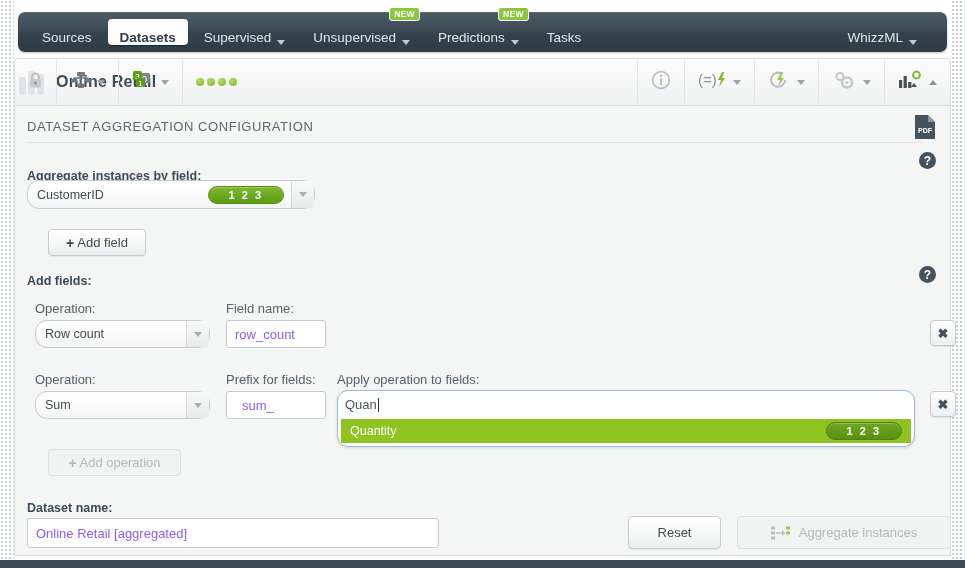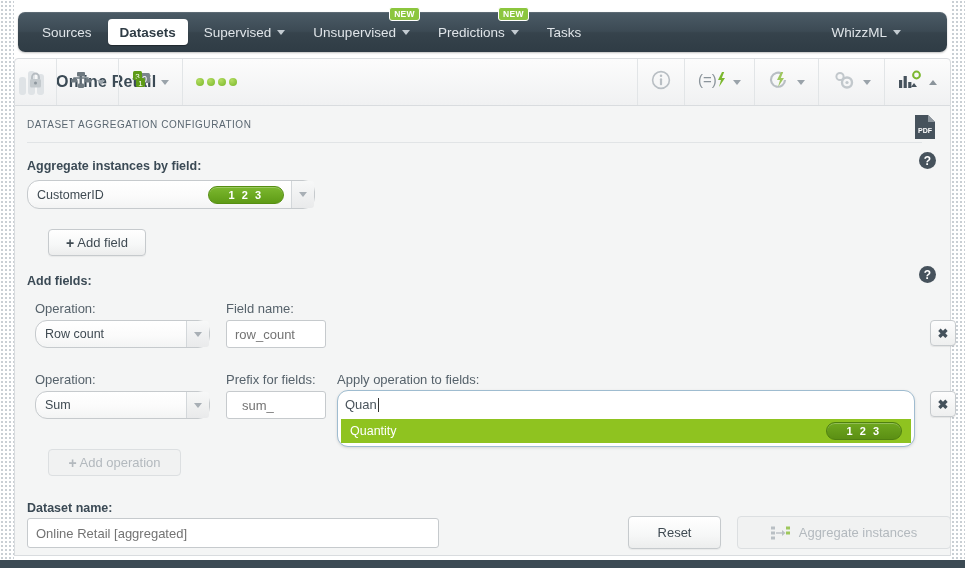--- a/index.html
+++ b/index.html
@@ -34,21 +34,21 @@
   .nav {
     position: absolute; left: 4px; top: 6px;
     width: 929px; height: 40px;
     border-radius: 7px;
     background: linear-gradient(to bottom, #4b5b66 0%, #3c4a54 48%, #36434c 52%, #2f3c45 100%);
     box-shadow: inset 0 1px 0 rgba(255,255,255,.10), 0 1px 2px rgba(0,0,0,.25);
   }
   .navitems { position: absolute; left: 10px; top: 0; height: 40px; display: flex; align-items: center; }
   .navitem {
     position: relative;
-    display: flex; align-items: center;
+    display: flex; align-items: flex-end;
     height: 26px; padding: 0 12px; margin: 0 2px;
     color: #dfe4e8; font-size: 13.5px; white-space: nowrap;
     border-radius: 4px;
   }
   .navitem.active {
     background: #ffffff; color: #2f3c45; font-weight: bold;
     box-shadow: 0 1px 1px rgba(0,0,0,.35);
   }
   .caret {
     display: inline-block; margin-left: 6px;
@@ -58,21 +58,21 @@
     border-top: 5px solid #c3cbd1;
   }
   .newbadge {
     position: absolute; top: -12px; right: 2px;
     background: #8cc63e; color: #ffffff;
     font-size: 8.5px; font-weight: bold; letter-spacing: .3px;
     padding: 1px 4px 1px 4px; border-radius: 3px;
     border: 1.5px solid #ffffff;
     line-height: 10px;
   }
-  .navright { position: absolute; right: 32px; top: 0; height: 40px; display: flex; align-items: center; }
+  .navright { position: absolute; right: 16px; top: 0; height: 40px; display: flex; align-items: center; }
 
   
   .toolbar {
     position: absolute; left: 14px; top: 58px;
     width: 937px; height: 48px;
     background: linear-gradient(to bottom, #fcfcfc 0%, #f0f1f2 100%);
     border: 1px solid #d9dcdf;
     border-radius: 4px 4px 0 0;
     box-sizing: border-box;
   }
@@ -106,21 +106,21 @@
   
   .panel {
     position: absolute; left: 14px; top: 106px;
     width: 937px; height: 450px;
     background: #f4f5f5;
     border: 1px solid #d9dcdf; border-top: none;
     box-sizing: border-box;
   }
   .sectionhead {
     position: absolute; left: 12px; top: 13px;
-    font-size: 10px; letter-spacing: .55px; color: #5a6771; text-align: center;
+    font-size: 13px; letter-spacing: .55px; color: #5a6771; text-align: center;
   }
   .hr {
     position: absolute; left: 12px; top: 36px; width: 895px;
     border-top: 1px solid #e1e4e6;
   }
   .pdficon { position: absolute; right: 14px; top: 8px; }
   .helpicon { position: absolute; width: 17px; height: 17px; border-radius: 50%;
               background: #46525c; color: #fff; font-size: 12px; font-weight: bold;
               display: flex; align-items: center; justify-content: center; line-height: 1; }
 
@@ -151,21 +151,21 @@
   .pill123 {
     background: linear-gradient(to bottom, #7cb82f, #5e9b16);
     border: 1px solid #558e12;
     color: #ffffff; font-size: 11px; font-weight: bold; letter-spacing: 2px;
     border-radius: 9px; padding: 2px 20px; margin-right: 7px;
     box-shadow: inset 0 1px 0 rgba(255,255,255,.25);
   }
   .txtinput {
     box-sizing: border-box;
     background: #ffffff; border: 1px solid #c6cacd; border-radius: 3px;
-    font-size: 13px; color: #737373;
+    font-size: 13px; color: #8b5cf6;
     display: flex; align-items: center; padding-left: 8px;
   }
   .btn {
     box-sizing: border-box;
     background: linear-gradient(to bottom, #ffffff 0%, #f6f7f7 60%, #eceded 100%);
     border: 1px solid #c6cacd; border-radius: 4px;
     font-size: 13px; color: #3f4a52;
     display: flex; align-items: center; justify-content: center;
     box-shadow: 0 1px 1px rgba(0,0,0,.05);
   }
@@ -389,21 +389,21 @@
       </svg>
     </div>
 
     <div class="helpicon" style="right:14px; top:46px;">
       <span>?</span>
     </div>
     <div class="helpicon" style="right:14px; top:160px;">
       <span>?</span>
     </div>
 
-    <div class="lbl-bold" style="position:absolute; left:12px; top:53px;">Aggregate instances by field:</div>
+    <div class="lbl-bold" style="position:absolute; left:12px; top:63px;">Aggregate instances by field:</div>
 
     <div class="selbox" style="position:absolute; left:12px; top:74px; width:288px; height:29px;">
       <span class="txt">CustomerID</span>
       <span class="pill123">1 2 3</span>
       <span class="selarrow"></span>
     </div>
 
     <div class="btn" style="position:absolute; left:33px; top:123px; width:98px; height:27px;">
       <span class="plus">+</span>
       <span>Add field</span>

